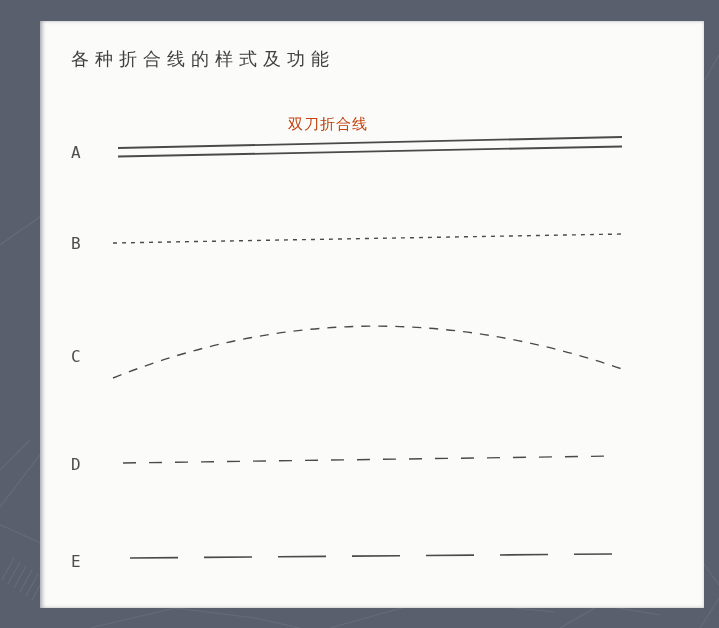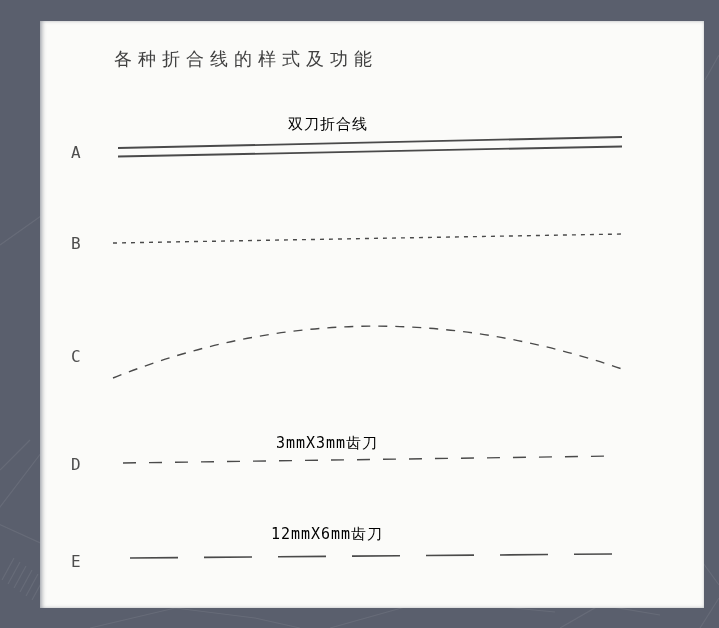--- a/index.html
+++ b/index.html
@@ -11,27 +11,26 @@
   .bg-pattern{position:absolute;left:0;top:0;width:719px;height:628px;}
   .card{
     position:absolute;left:40px;top:21px;width:664px;height:587px;
     background:#fbfbf9;
     box-shadow:inset 3px 0 4px -1px rgba(90,95,109,0.55), inset -1px 0 2px rgba(90,95,109,0.15);
   }
   .title{
     position:absolute;left:31px;top:26px;
     font-size:18px;letter-spacing:6px;color:#3f3f3f;font-weight:500;
     white-space:nowrap;
-    margin-left:43px;
   }
   .diagram-svg{position:absolute;left:0;top:0;width:664px;height:587px;}
   .caption{
     position:absolute;transform:translateX(-50%);
     font-family:"DejaVu Sans Mono","DejaVu Sans",monospace;
-    font-size:15px;color:#000000;letter-spacing:1px;white-space:nowrap;
+    font-size:15px;color:#c2410c;letter-spacing:1px;white-space:nowrap;
   }
   .row-letter{
     position:absolute;left:31px;
     font-family:"DejaVu Sans Mono","DejaVu Sans",monospace;
     font-size:16px;color:#4d4d4d;
   }
 </style>
 </head>
 <body>
 
@@ -68,22 +67,20 @@
         <path d="M78,135.5 L582,125.5" stroke-width="1.8"></path>
       </g>
       <path d="M73,222 L583,213" stroke-width="1.4" stroke-dasharray="4 5"></path>
       <path d="M73,357 Q320,258 582,348" stroke-width="1.4" stroke-dasharray="9 8"></path>
       <path d="M83,442 L576,435" stroke-width="1.4" stroke-dasharray="13 13"></path>
       <path d="M90,537 L572,533" stroke-width="1.6" stroke-dasharray="48 26"></path>
     </g>
   </svg>
 
   <span class="caption" style="left:288px;top:94px">双刀折合线</span>
-  <span class="caption" style="left:287px;top:413px">3mmX3mm齿刀</span>
-  <span class="caption" style="left:287px;top:504px">12mmX6mm齿刀</span>
 
   <span class="row-letter" style="top:122px">A</span>
   <span class="row-letter" style="top:213px">B</span>
   <span class="row-letter" style="top:326px">C</span>
   <span class="row-letter" style="top:434px">D</span>
   <span class="row-letter" style="top:531px">E</span>
 
 </div>
 
 </body></html>

